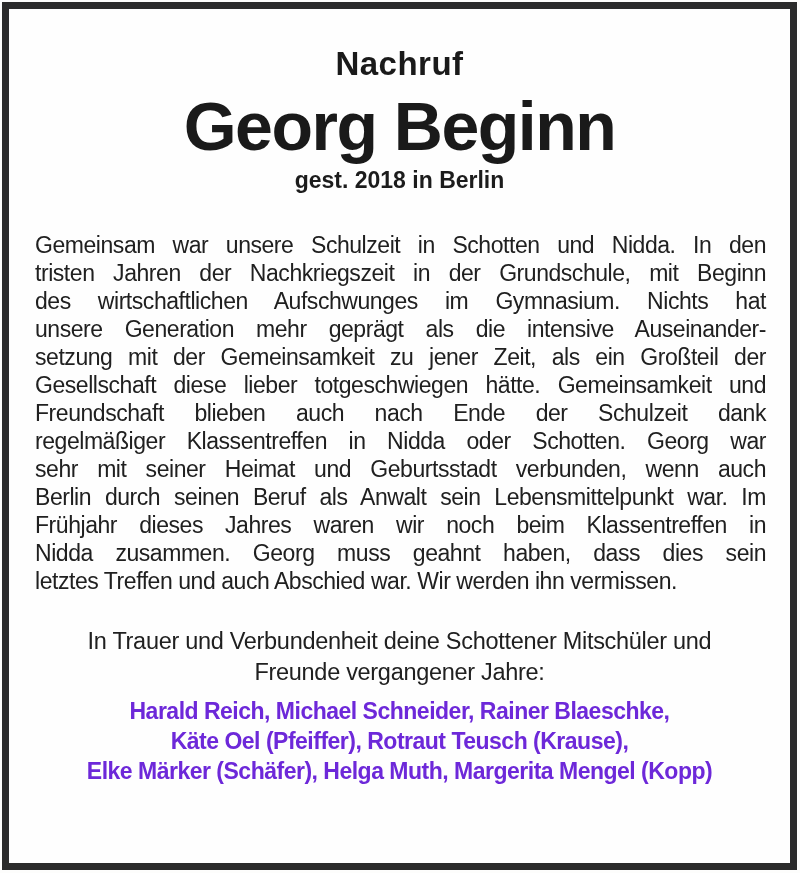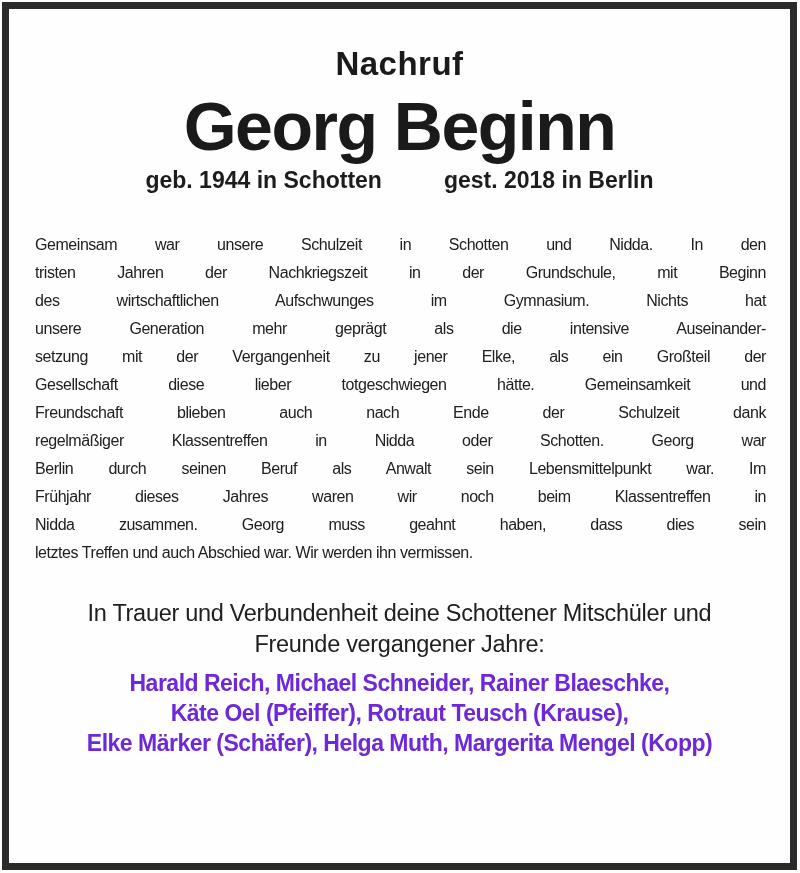--- a/index.html
+++ b/index.html
@@ -48,21 +48,21 @@
     margin-top: 5px;
     display: flex;
     justify-content: center;
     gap: 62px;
     font-size: 23px;
     font-weight: bold;
     color: #1c1c1c;
   }
   .bodytext {
     margin: 37px 24px 0 26px;
-    font-size: 16px;
+    font-size: 23px;
     line-height: 28px;
     letter-spacing: -0.45px;
     color: #202020;
   }
   .bodytext .line {
     text-align: justify;
     text-align-last: justify;
   }
   .bodytext .line.last {
     text-align-last: left;
@@ -89,33 +89,33 @@
 <body>
 
 <div class="page">
   <div class="frame">
 
     <div class="kicker">Nachruf</div>
 
     <h1 class="name">Georg Beginn</h1>
 
     <div class="dates">
-      <span>geb. 1944 in Schotten</span>
       <span>gest. 2018 in Berlin</span>
     </div>
 
     <div class="bodytext">
         <div class="line">Gemeinsam war unsere Schulzeit in Schotten und Nidda. In den</div>
         <div class="line">tristen Jahren der Nachkriegszeit in der Grundschule, mit Beginn</div>
         <div class="line">des wirtschaftlichen Aufschwunges im Gymnasium. Nichts hat</div>
         <div class="line">unsere Generation mehr geprägt als die intensive Auseinander-</div>
-        <div class="line">setzung mit der Vergangenheit zu jener Elke, als ein Großteil der</div>
+        <div class="line">setzung mit der Gemeinsamkeit zu jener Zeit, als ein Großteil der</div>
         <div class="line">Gesellschaft diese lieber totgeschwiegen hätte. Gemeinsamkeit und</div>
         <div class="line">Freundschaft blieben auch nach Ende der Schulzeit dank</div>
         <div class="line">regelmäßiger Klassentreffen in Nidda oder Schotten. Georg war</div>
+        <div class="line">sehr mit seiner Heimat und Geburtsstadt verbunden, wenn auch</div>
         <div class="line">Berlin durch seinen Beruf als Anwalt sein Lebensmittelpunkt war. Im</div>
         <div class="line">Frühjahr dieses Jahres waren wir noch beim Klassentreffen in</div>
         <div class="line">Nidda zusammen. Georg muss geahnt haben, dass dies sein</div>
         <div class="line last">letztes Treffen und auch Abschied war. Wir werden ihn vermissen.</div>
       </div>
 
     <div class="closing">
         <div class="cline">In Trauer und Verbundenheit deine Schottener Mitschüler und</div>
         <div class="cline last">Freunde vergangener Jahre:</div>
       </div>

